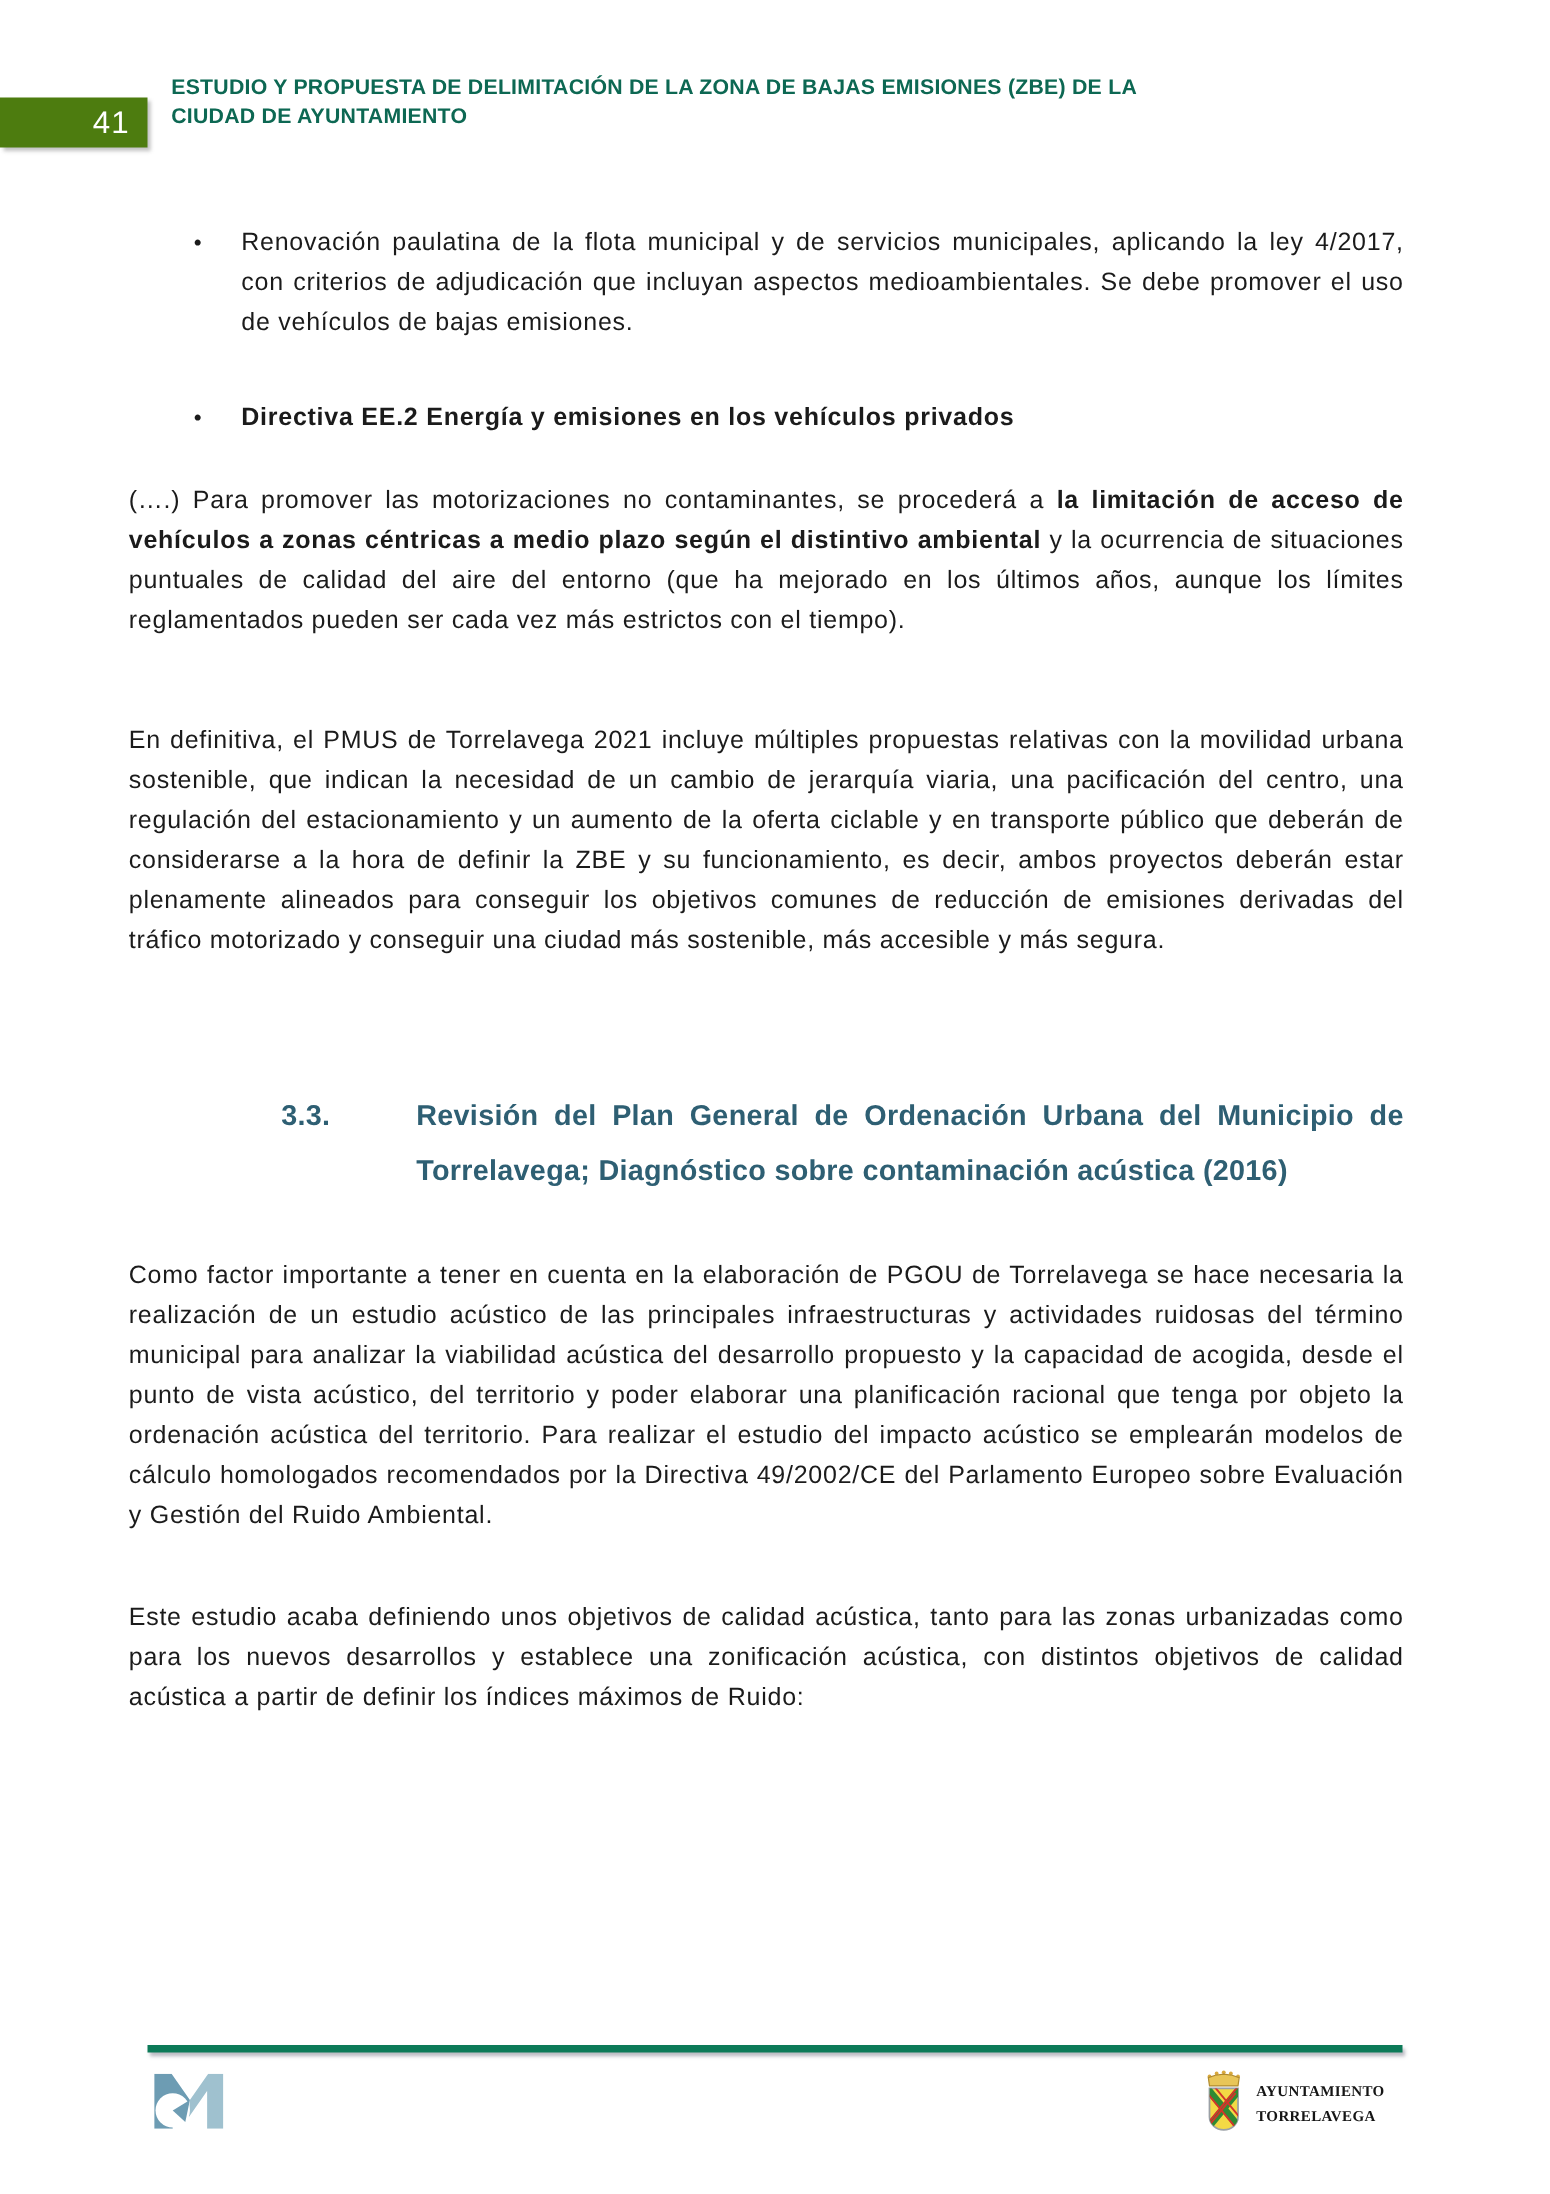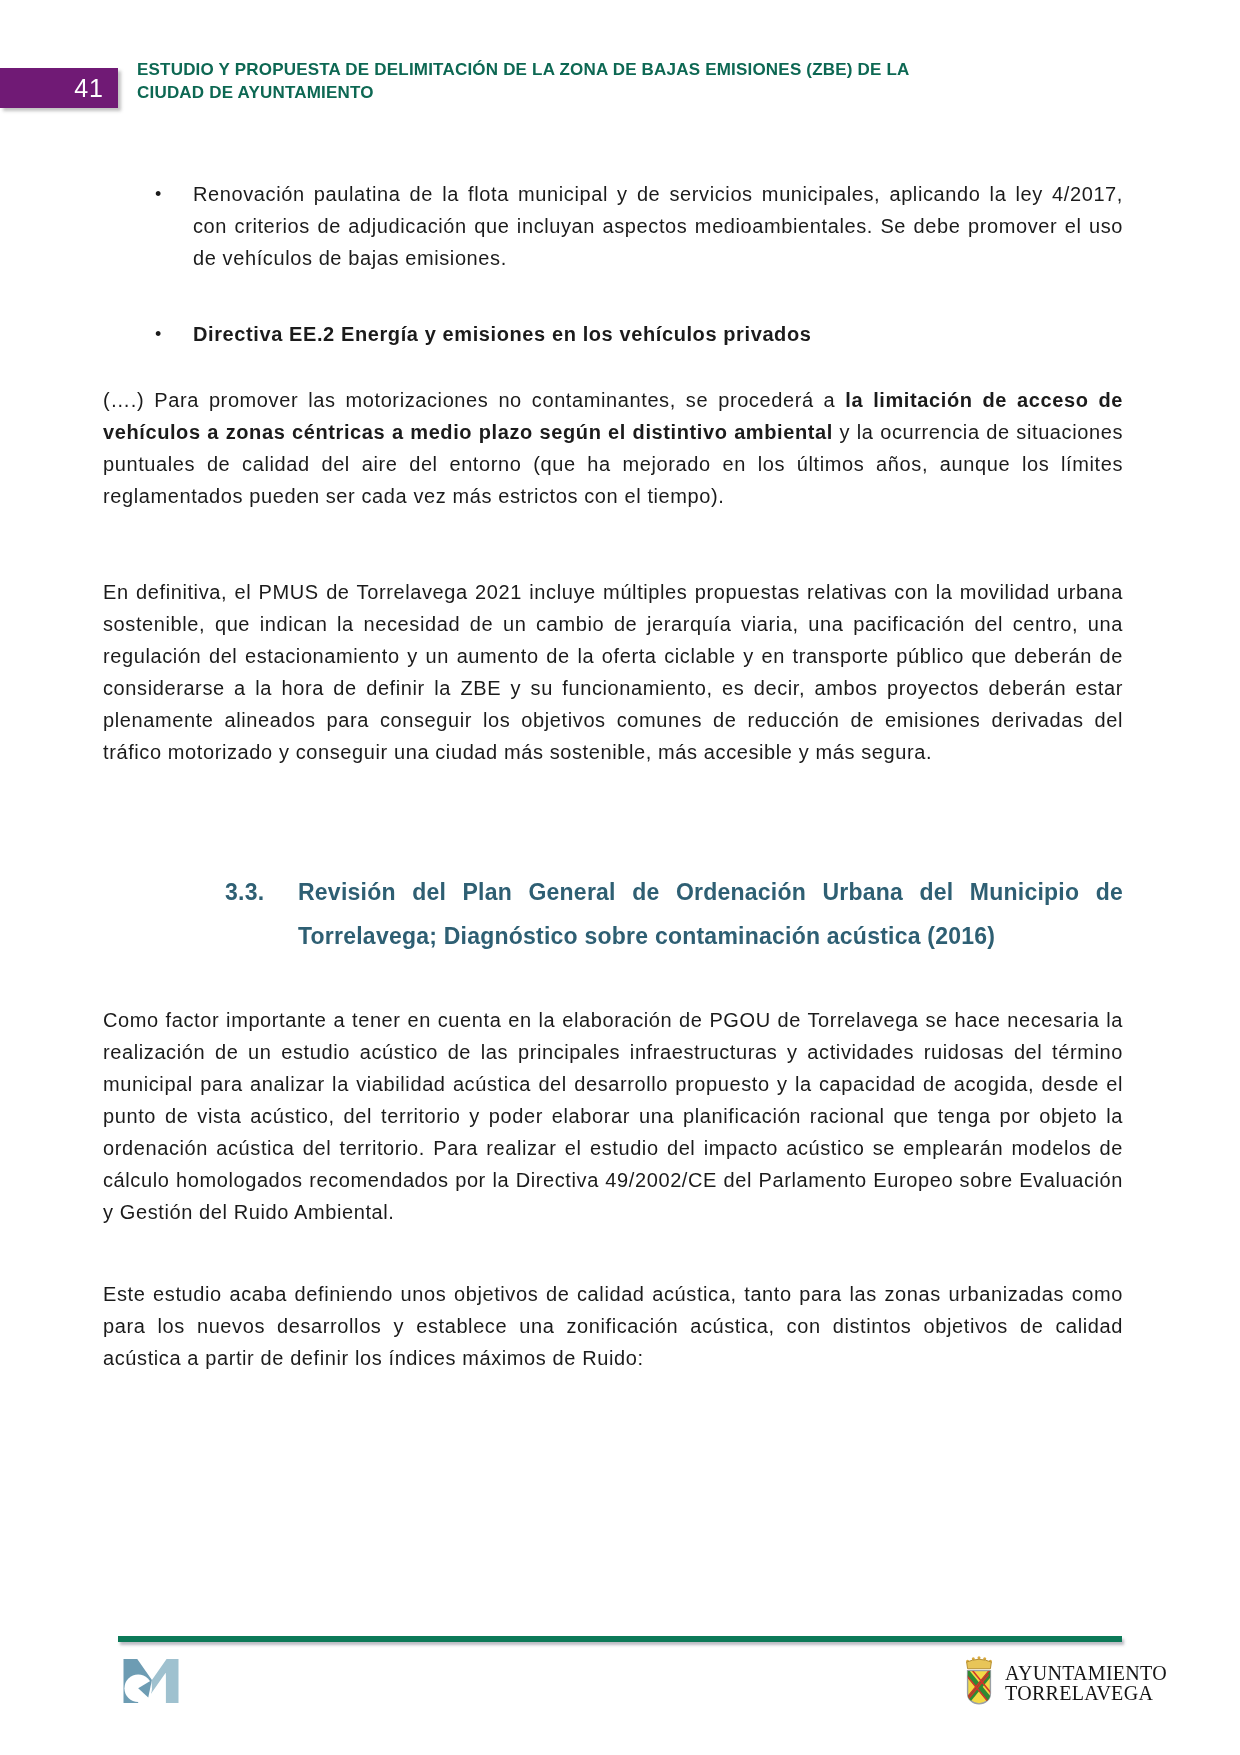--- a/index.html
+++ b/index.html
@@ -9,23 +9,23 @@
     height: 1755px;
     background: #ffffff;
     font-family: "Liberation Sans", sans-serif;
     color: #1b1b1b;
     overflow: hidden;
   }
 
   
   .page-num-box {
     position: absolute;
-    left: 0; top: 68px;
+    left: 0; top: 78px;
     width: 118px; height: 40px;
-    background: #701a75;
+    background: #4d7c0f;
     box-shadow: 3px 3px 3px rgba(120,120,120,0.45);
     color: #ffffff;
     font-size: 25px;
     font-weight: 300;
     line-height: 40px;
     text-align: right;
     padding-right: 14px;
     box-sizing: border-box;
     letter-spacing: 1px;
     padding-left: 28px;
@@ -87,23 +87,23 @@
     position: absolute;
     left: 960px; top: 1653px;
     width: 165px; height: 60px;
     display: flex;
     align-items: center;
   }
   .muni-crest { width: 38px; height: 58px; flex: 0 0 auto; }
   .muni-text {
     margin-left: 7px;
     font-family: "Liberation Serif", serif;
-    font-weight: normal;
+    font-weight: bold;
     color: #151515;
-    font-size: 20px;
+    font-size: 12px;
     line-height: 20px;
     letter-spacing: 0.3px;
     white-space: nowrap;
   }
 </style>
 </head>
 <body>
 
 <div class="page">
 
@@ -126,21 +126,21 @@
       <span class="bullet-marker">•</span>
       <span class="bullet-body bold">Directiva EE.2 Energía y emisiones en los vehículos privados</span>
     </div>
 
     <div class="abs body-txt" style="top:384px;">
       <span>(….) Para promover las motorizaciones no contaminantes, se procederá a </span><span class="bold">la limitación de acceso de vehículos a zonas céntricas a medio plazo según el distintivo ambiental</span><span> y la ocurrencia de situaciones puntuales de calidad del aire del entorno (que ha mejorado en los últimos años, aunque los límites reglamentados pueden ser cada vez más estrictos con el tiempo).</span>
     </div>
 
     <div class="abs body-txt" style="top:576px;">En definitiva, el PMUS de Torrelavega 2021 incluye múltiples propuestas relativas con la movilidad urbana sostenible, que indican la necesidad de un cambio de jerarquía viaria, una pacificación del centro, una regulación del estacionamiento y un aumento de la oferta ciclable y en transporte público que deberán de considerarse a la hora de definir la ZBE y su funcionamiento, es decir, ambos proyectos deberán estar plenamente alineados para conseguir los objetivos comunes de reducción de emisiones derivadas del tráfico motorizado y conseguir una ciudad más sostenible, más accesible y más segura.</div>
 
-    <div class="abs section-heading" style="top:870px;">
+    <div class="abs section-heading" style="top:870px;gap:35px;">
       <span class="h-num">3.3.</span>
       <span class="h-text">Revisión del Plan General de Ordenación Urbana del Municipio de Torrelavega; Diagnóstico sobre contaminación acústica (2016)</span>
     </div>
 
     <div class="abs body-txt" style="top:1004px;">Como factor importante a tener en cuenta en la elaboración de PGOU de Torrelavega se hace necesaria la realización de un estudio acústico de las principales infraestructuras y actividades ruidosas del término municipal para analizar la viabilidad acústica del desarrollo propuesto y la capacidad de acogida, desde el punto de vista acústico, del territorio y poder elaborar una planificación racional que tenga por objeto la ordenación acústica del territorio. Para realizar el estudio del impacto acústico se emplearán modelos de cálculo homologados recomendados por la Directiva 49/2002/CE del Parlamento Europeo sobre Evaluación y Gestión del Ruido Ambiental.</div>
 
     <div class="abs body-txt" style="top:1278px;">Este estudio acaba definiendo unos objetivos de calidad acústica, tanto para las zonas urbanizadas como para los nuevos desarrollos y establece una zonificación acústica, con distintos objetivos de calidad acústica a partir de definir los índices máximos de Ruido:</div>
 
   </div>
 

